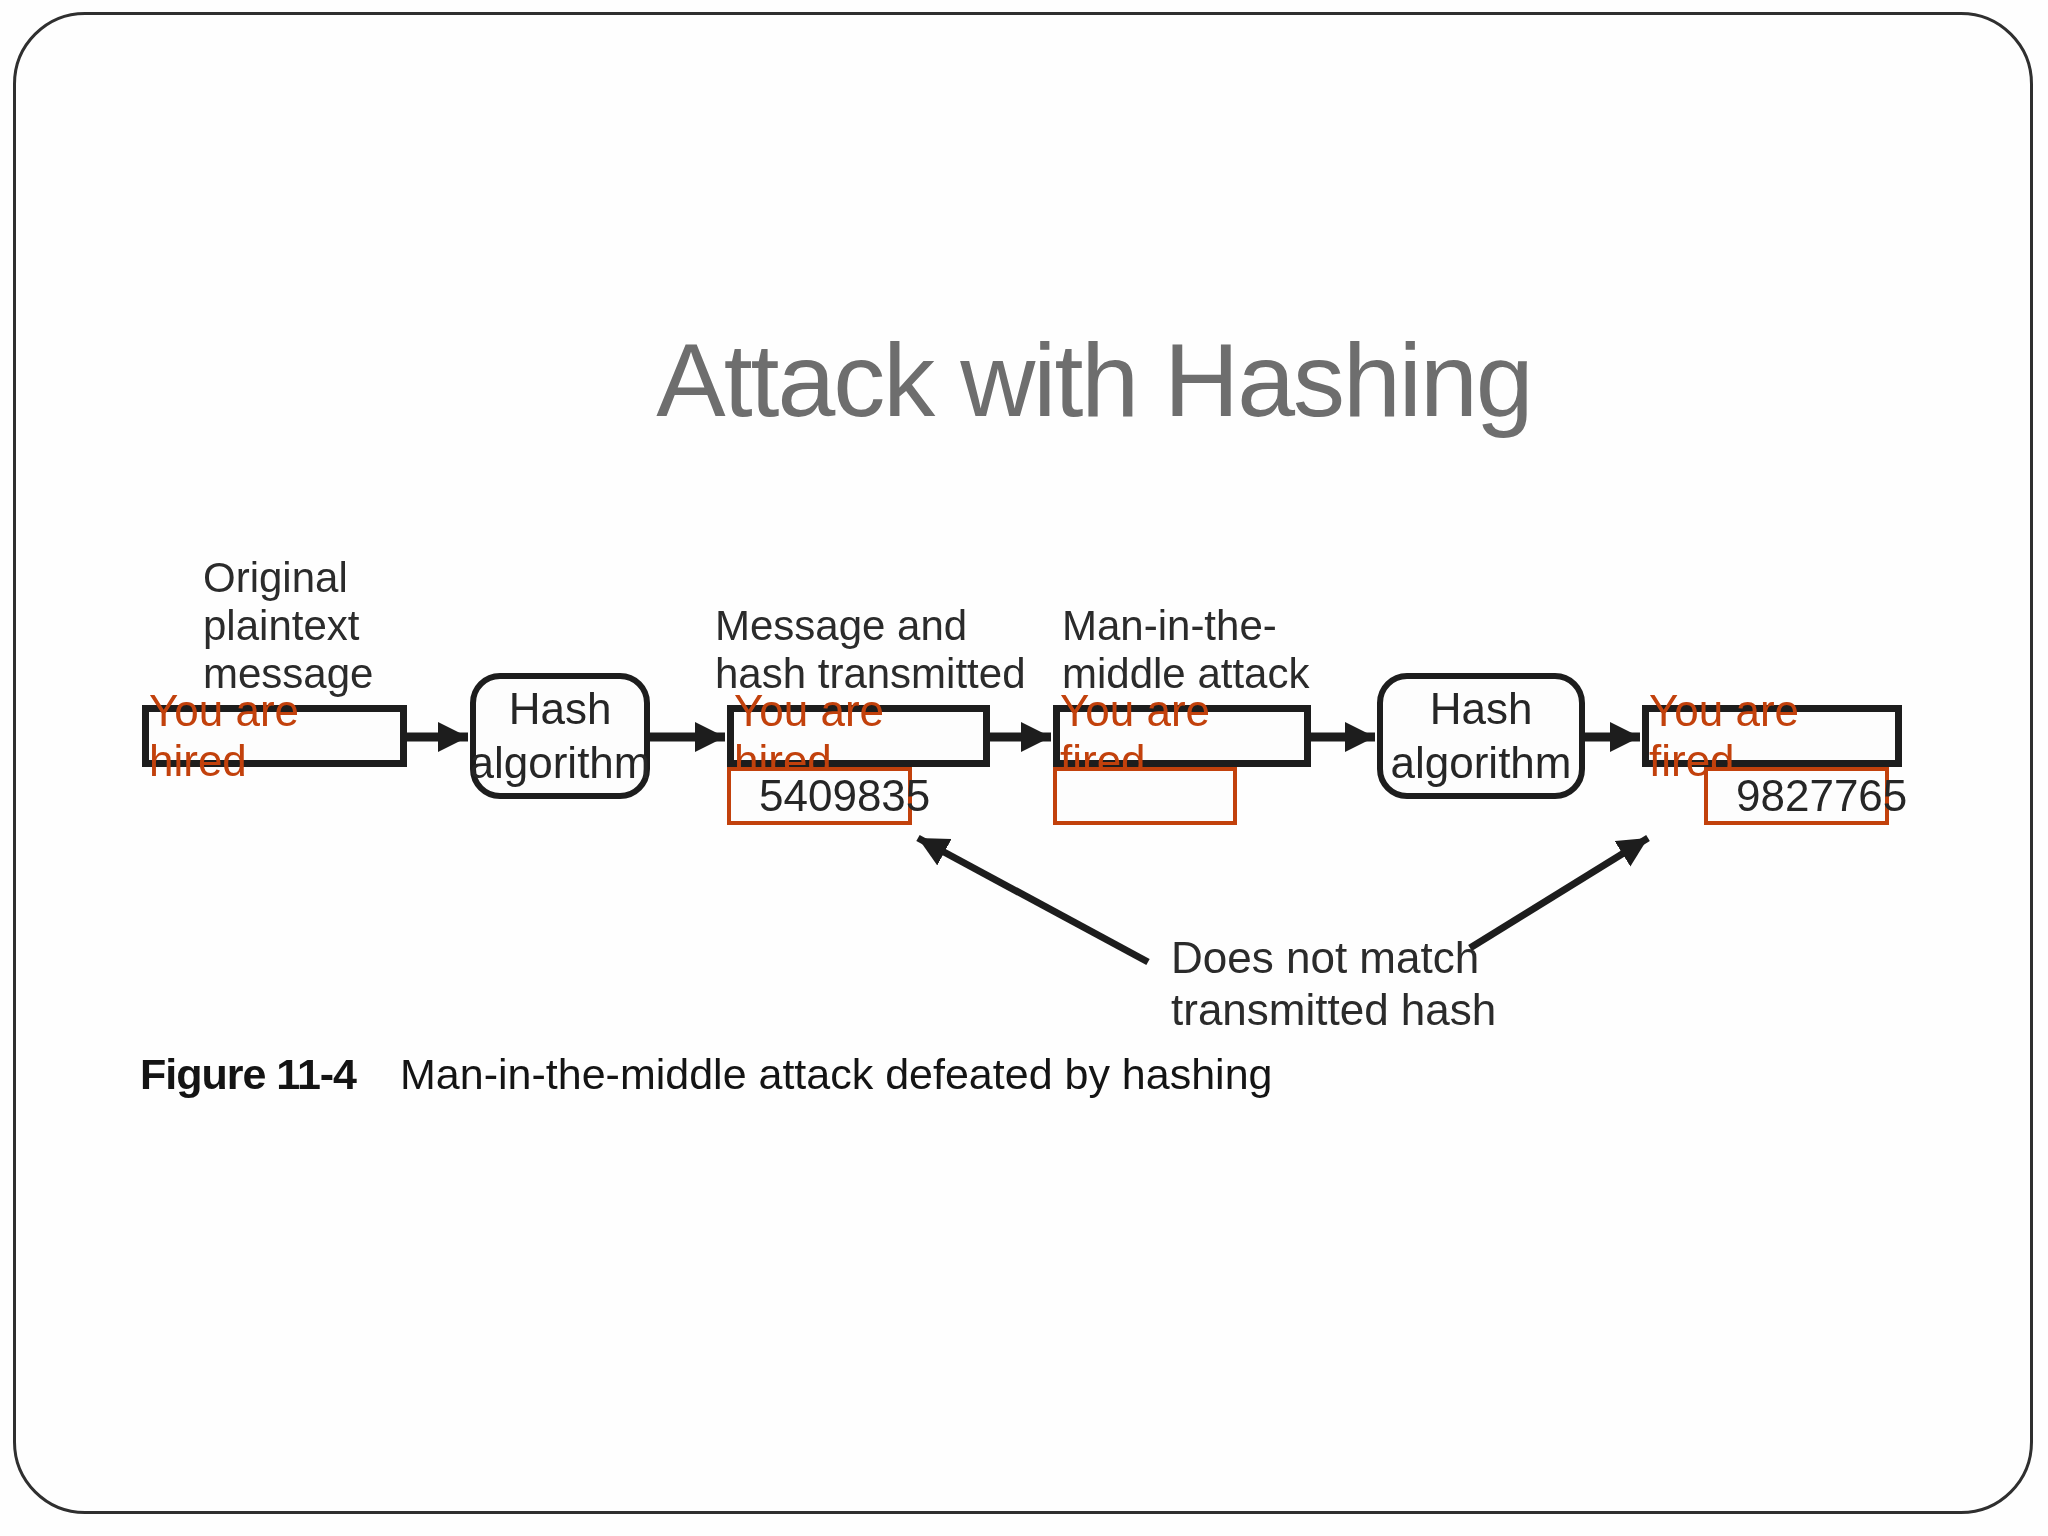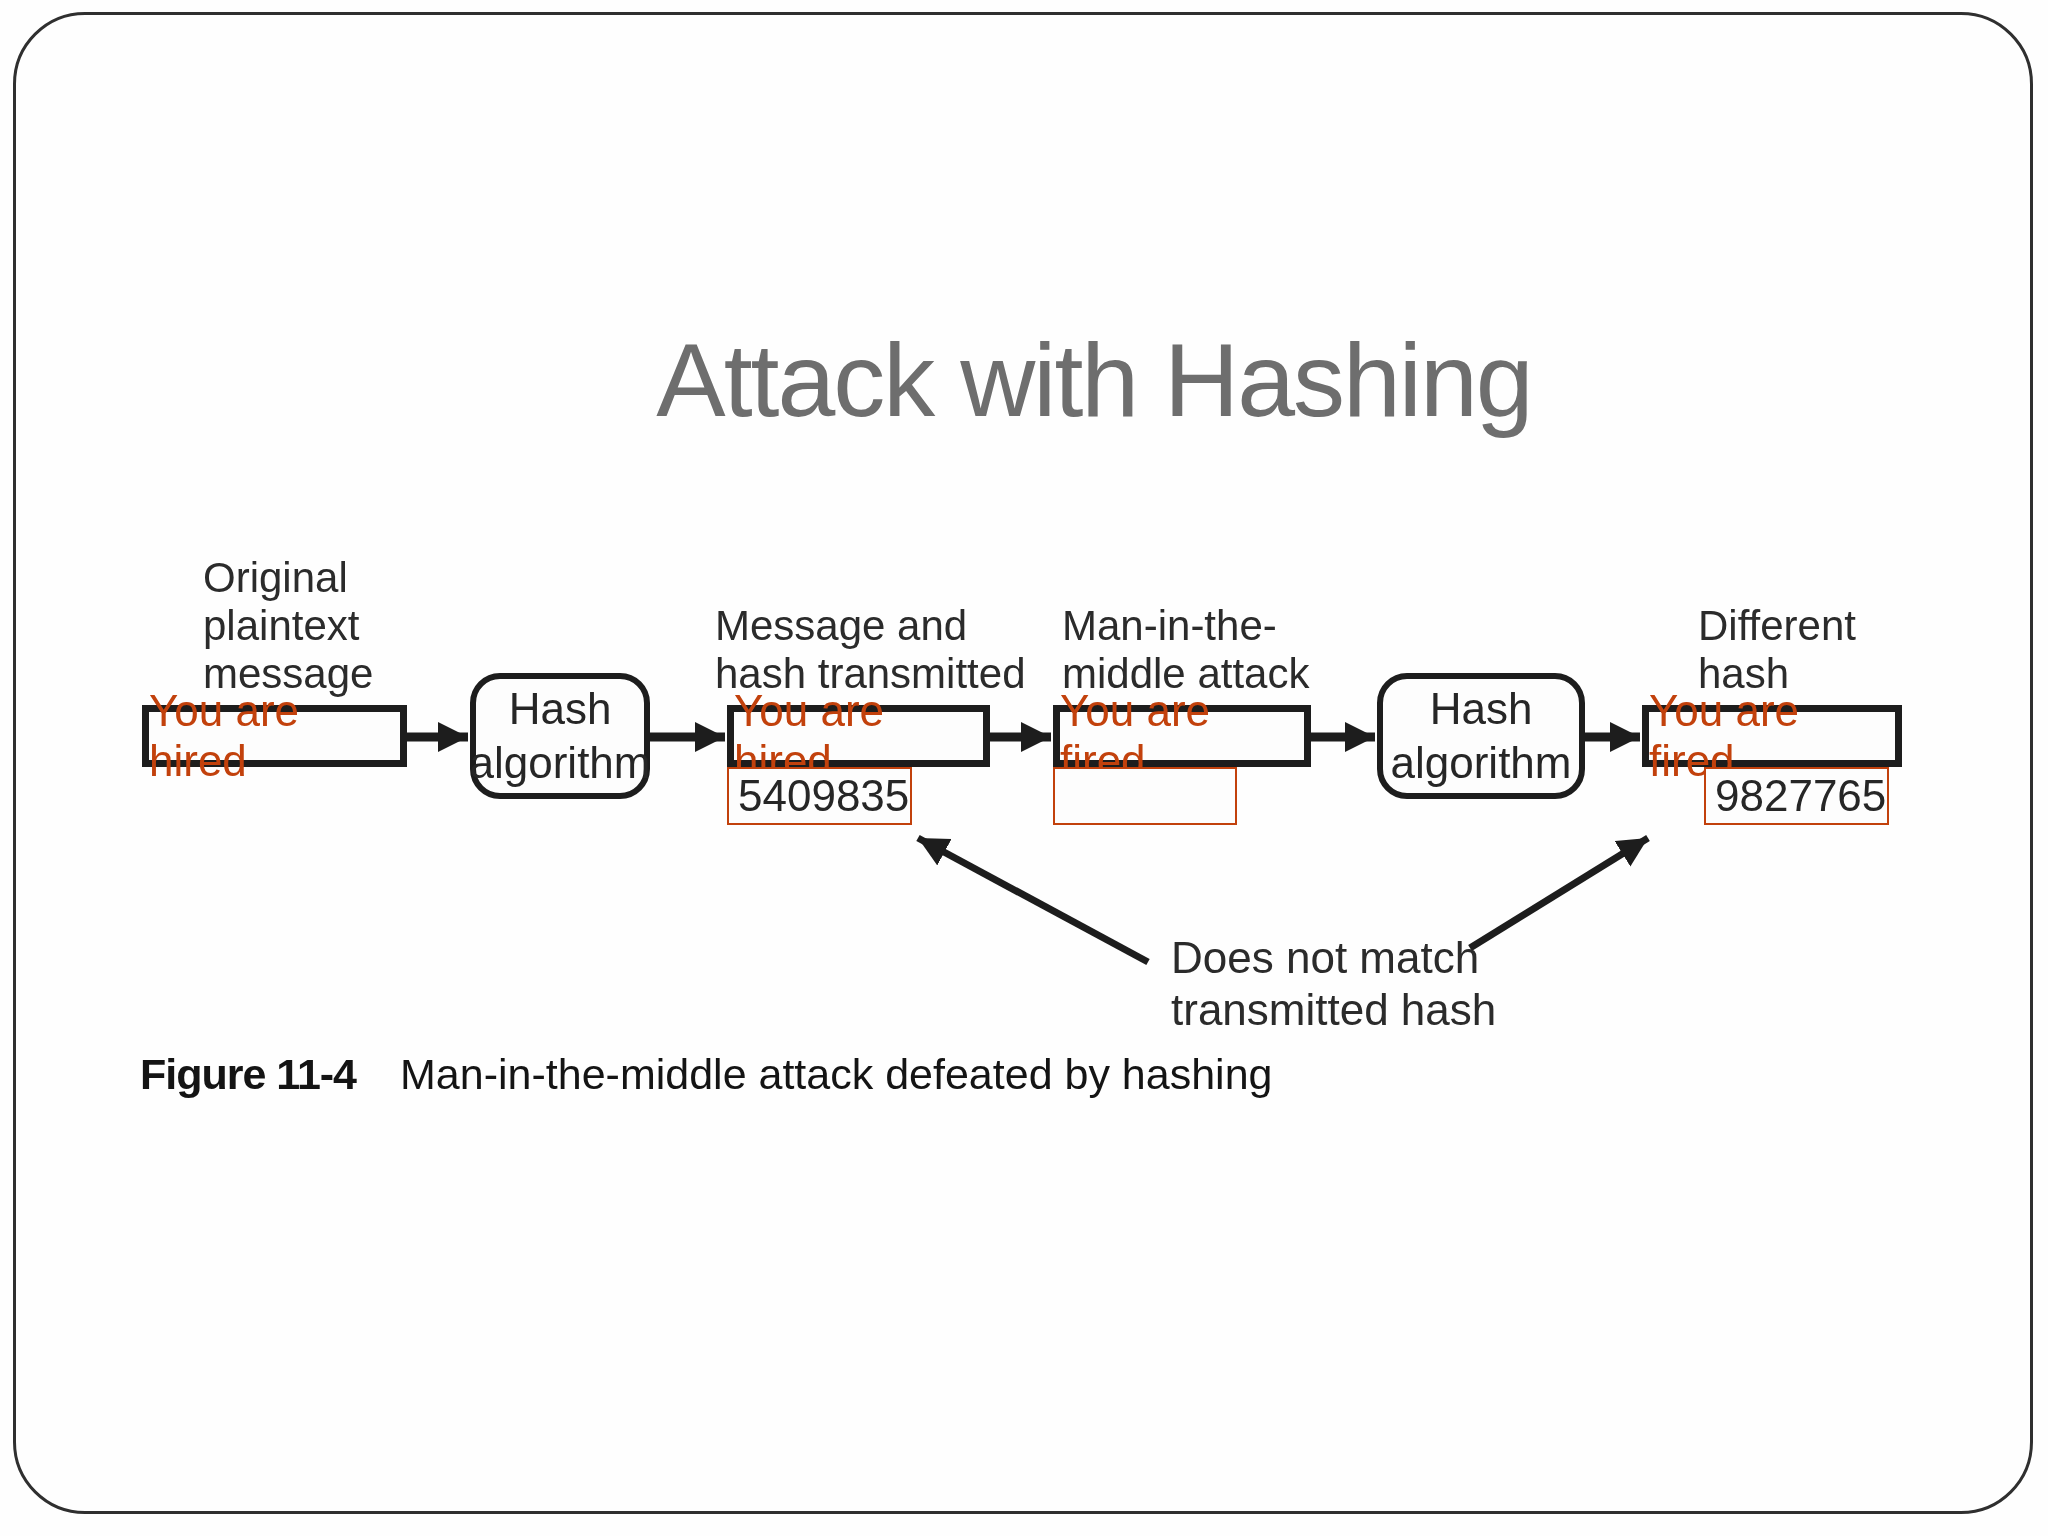--- a/index.html
+++ b/index.html
@@ -21,24 +21,24 @@
   .dlabel{
     position:absolute;font-size:42px;line-height:48px;color:#2b2b2b;
   }
   .mbox{
     position:absolute;top:705px;height:62px;border:7px solid #1d1d1d;
     background:#fdfdfd;box-sizing:border-box;
     display:flex;align-items:center;justify-content:center;
     font-size:44px;color:#c2410c;
   }
   .hbox{
-    position:absolute;top:767px;height:58px;border:2px solid #c2410c;
+    position:absolute;top:767px;height:58px;border:4px solid #c2410c;
     background:#fdfdfd;box-sizing:border-box;
     display:flex;align-items:center;justify-content:flex-start;
-    padding-left:9px;font-size:44px;color:#262626;
+    padding-left:28px;font-size:44px;color:#262626;
   }
   .algo{
     position:absolute;top:673px;height:126px;border:6px solid #1d1d1d;
     border-radius:30px;background:#fdfdfd;box-sizing:border-box;
     display:flex;align-items:center;justify-content:center;text-align:center;
     font-size:44px;line-height:54px;color:#262626;
   }
   .annot{
     position:absolute;left:1171px;top:932px;
     font-size:44px;line-height:52px;color:#2b2b2b;
@@ -90,22 +90,20 @@
   <div class="hbox" style="left:727px;width:185px;">5409835</div>
 
   <div class="dlabel ml" style="left:1062px;top:602px;">Man-in-the-
 middle attack</div>
   <div class="mbox" style="left:1053px;width:258px;">You are fired</div>
   <div class="hbox" style="left:1053px;width:184px;"></div>
 
   <div class="algo ml" style="left:1377px;width:208px;">Hash
 algorithm</div>
 
-  <div class="dlabel ml" style="left:1698px;top:602px;">Different
-hash</div>
   <div class="mbox" style="left:1642px;width:260px;">You are fired</div>
   <div class="hbox" style="left:1704px;width:185px;">9827765</div>
 
   <div class="annot ml">Does not match
 transmitted hash</div>
 
   <div class="caption">
     <span class="fig">Figure 11-4</span>
     <span>Man-in-the-middle attack defeated by hashing</span>
   </div>

